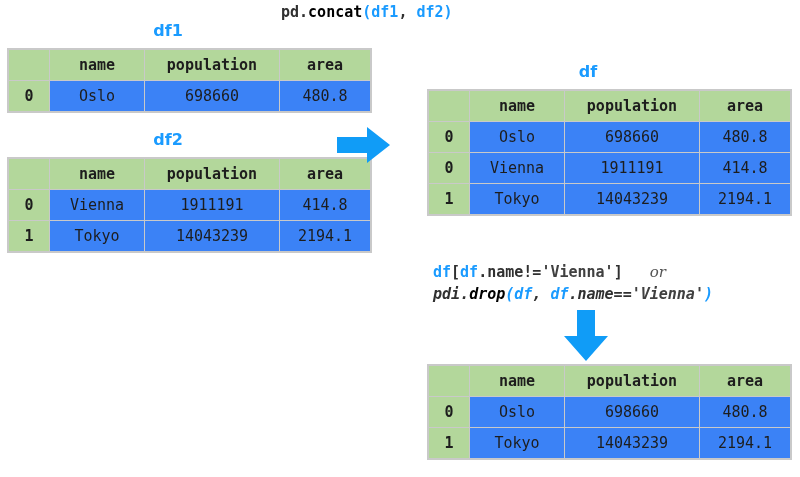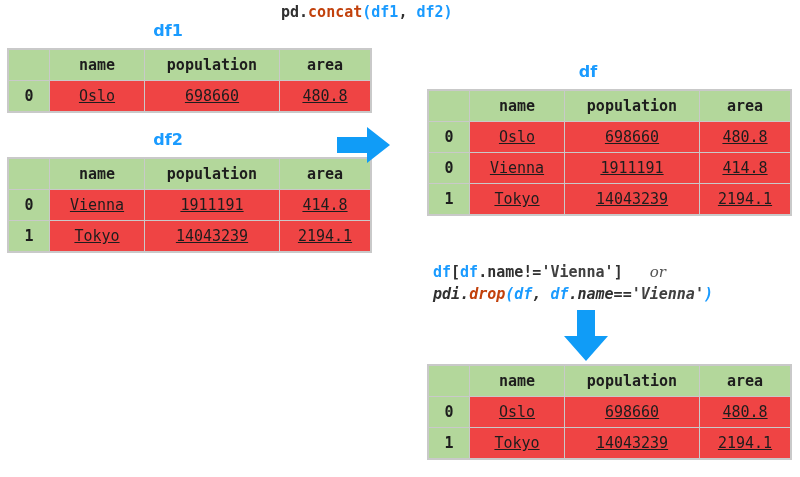--- a/index.html
+++ b/index.html
@@ -18,21 +18,21 @@
   
   .code {
     position: absolute;
     font-family: "DejaVu Sans Mono", monospace;
     font-size: 15px;
     font-weight: bold;
     white-space: pre;
     color: #303030;
     letter-spacing: 0px;
   }
-  .tok-fn   { color: #c2410c; }
+  .tok-fn   { color: #000000; }
   .tok-var  { color: #1a9bff; }
   .tok-str  { color: #404040; margin-top: 40px; }
   .tok-plain{ color: #303030; text-align: center; }
   .tok-or   { color: #555555; font-style: italic; font-family: "DejaVu Serif", serif; font-weight: normal; text-align: right; }
 
   
   .caption {
     position: absolute;
     font-family: "DejaVu Sans", sans-serif;
     font-size: 16px;
@@ -53,21 +53,21 @@
   }
   table.df td, table.df th {
     border: 1px solid #c9c9c9;
     height: 30px;
     padding: 0 6px;
     text-align: center;
     font-weight: normal;
   }
   table.df thead th { background: #b3d79b; font-weight: bold; height: 30px; }
   table.df tbody td.idx { background: #b3d79b; font-weight: bold; }
-  table.df tbody td.val { background: #ef4444; text-decoration: underline; }
+  table.df tbody td.val { background: #3b82f6; }
 
   .c-idx  { width: 28px; }
   .c-name { width: 82px; }
   .c-pop  { width: 122px; margin-left: 8px; }
   .c-area { width: 78px; }
 
   
   .arrow-right {
     position: absolute;
     width: 54px; height: 40px;

